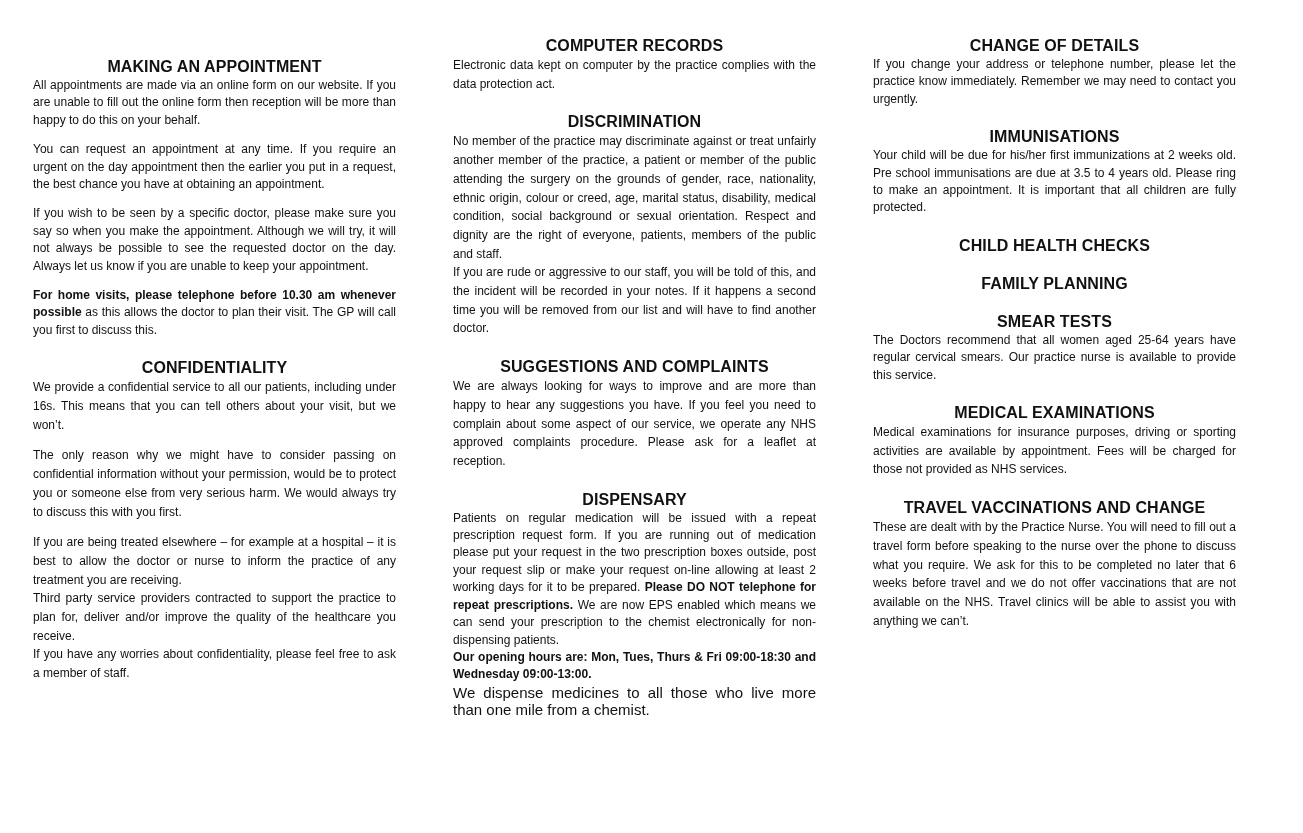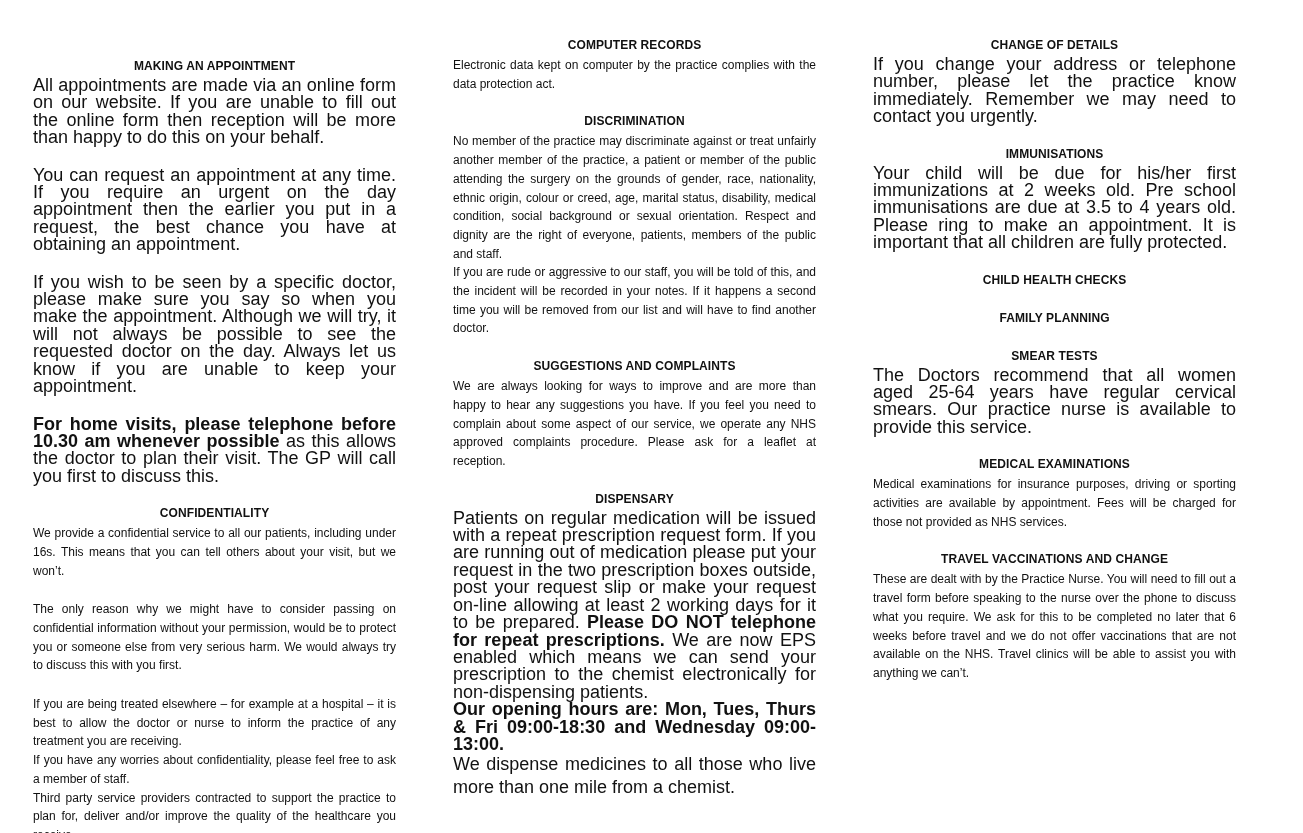--- a/index.html
+++ b/index.html
@@ -15,57 +15,57 @@
     background:#ffffff;
     display:flex;
     padding:36px 64px 0 33px;
   }
   .col{width:363px;flex:0 0 363px;}
   .col + .col{margin-left:57px;}
   .col-first{padding-top:21px;}
   .section + .section{margin-top:19px;}
   .section.gap-large{}
   .section-title{
-    font-size:12px;
+    font-size:16px;
     line-height:19px;
     font-weight:700;
     text-align:center;
     margin:0 0 1px 0;
     letter-spacing:0.1px;
   }
   .para{
     margin:0;
     text-align:justify;
     text-justify:inter-word;
   }
-  .para.spaced{margin-top:20px;}
+  .para.spaced{margin-top:12px;}
   .size-regular .para{font-size:12px;line-height:18.7px;}
-  .size-small .para{font-size:18px;line-height:17.4px;}
-  .para.size-override-regular{font-size:18px;line-height:23px;}
+  .size-small .para{font-size:12px;line-height:17.4px;}
+  .para.size-override-regular{font-size:15px;line-height:17px;}
   .bold{font-weight:700;}
 </style>
 </head>
 <body>
 
 <div class="page">
   <div class="col col-first">
       <section class="section size-small">
         <h2 class="section-title">MAKING AN APPOINTMENT</h2>
         <p class="para"><span>All appointments are made via an online form on our website. If you are unable to fill out the online form then reception will be more than happy to do this on your behalf.</span></p>
         <p class="para spaced"><span>You can request an appointment at any time. If you require an urgent on the day appointment then the earlier you put in a request, the best chance you have at obtaining an appointment.</span></p>
         <p class="para spaced"><span>If you wish to be seen by a specific doctor, please make sure you say so when you make the appointment.  Although we will try, it will not always be possible to see the requested doctor on the day.  Always let us know if you are unable to keep your appointment.</span></p>
         <p class="para spaced"><span class="bold">For home visits, please telephone before 10.30 am whenever possible</span><span> as this allows the doctor to plan their visit. The GP will call you first to discuss this.</span></p>
       </section>
       <section class="section size-regular">
         <h2 class="section-title">CONFIDENTIALITY</h2>
         <p class="para"><span>We provide a confidential service to all our patients, including under 16s.  This means that you can tell others about your visit, but we won’t.</span></p>
         <p class="para spaced"><span>The only reason why we might have to consider passing on confidential information without your permission, would be to protect you or someone else from very serious harm.  We would always try to discuss this with you first.</span></p>
         <p class="para spaced"><span>If you are being treated elsewhere – for example at a hospital – it is best to allow the doctor or nurse to inform the practice of any treatment you are receiving.</span></p>
+        <p class="para"><span>Third party service providers contracted to support the practice to plan for, deliver and/or improve the quality of the healthcare you receive.</span></p>
         <p class="para"><span>If you have any worries about confidentiality, please feel free to ask a member of staff.</span></p>
-        <p class="para"><span>Third party service providers contracted to support the practice to plan for, deliver and/or improve the quality of the healthcare you receive.</span></p>
       </section>
     </div>
   <div class="col">
       <section class="section size-regular">
         <h2 class="section-title">COMPUTER RECORDS</h2>
         <p class="para"><span>Electronic data kept on computer by the practice complies with the data protection act.</span></p>
       </section>
       <section class="section size-regular">
         <h2 class="section-title">DISCRIMINATION</h2>
         <p class="para"><span>No member of the practice may discriminate against or treat unfairly another member of the practice, a patient or member of the public attending the surgery on the grounds of gender, race, nationality, ethnic origin, colour or creed, age, marital status, disability, medical condition, social background or sexual orientation. Respect and dignity are the right of everyone, patients, members of the public and staff.</span></p>

